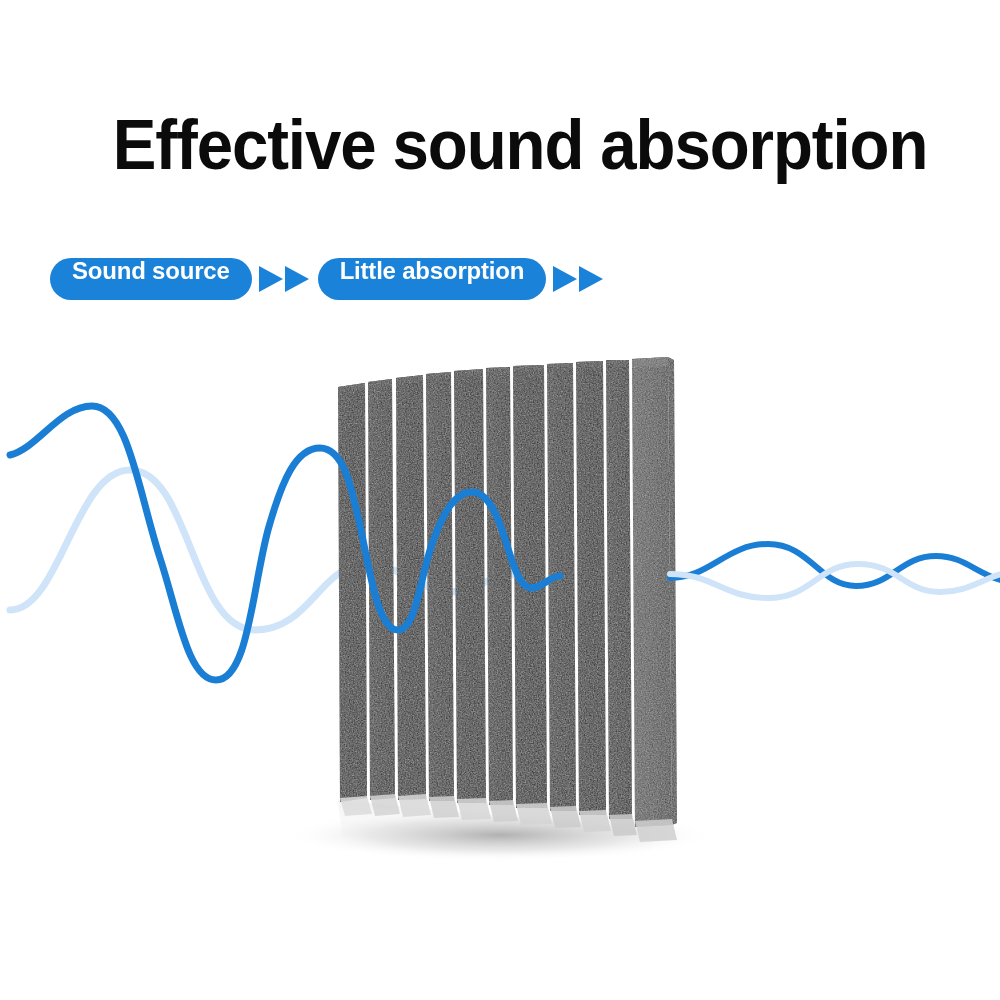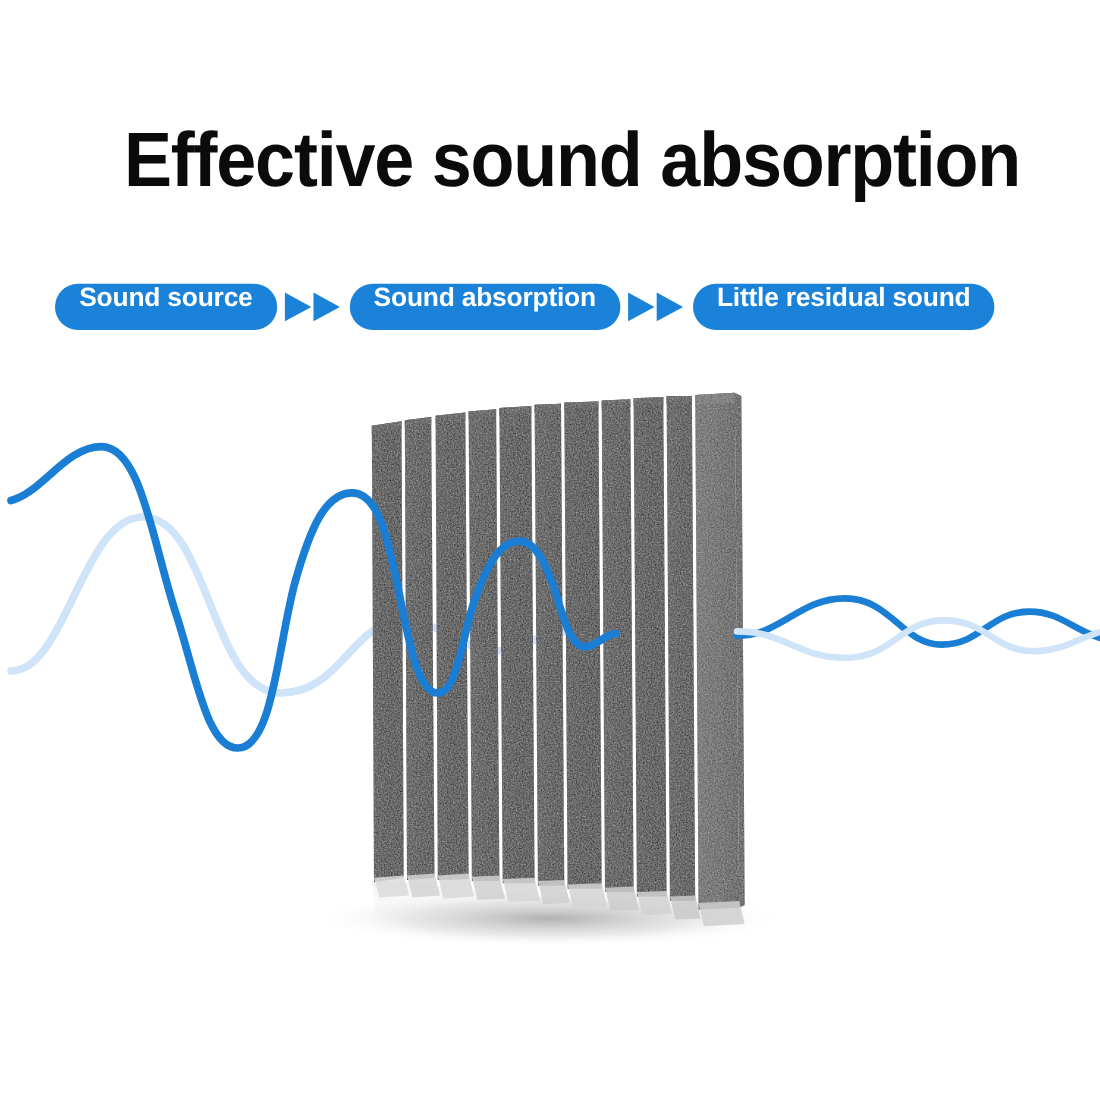--- a/index.html
+++ b/index.html
@@ -131,33 +131,30 @@
     </div>
 
     <div class="arrow-sep">
       <svg width="56" height="30" viewBox="0 0 56 30" aria-hidden="true">
         <polygon points="2,2 26,15 2,28" fill="#1a82d8"></polygon>
         <polygon points="28,2 52,15 28,28" fill="#1a82d8"></polygon>
       </svg>
     </div>
 
     <div class="badge" style="background: rgb(26, 130, 216); color: rgb(255, 255, 255);">
-      <span class="badge-text">Sound absorption</span>
+      <span class="badge-text">Little absorption</span>
     </div>
 
     <div class="arrow-sep">
       <svg width="56" height="30" viewBox="0 0 56 30" aria-hidden="true">
         <polygon points="2,2 26,15 2,28" fill="#1a82d8"></polygon>
         <polygon points="28,2 52,15 28,28" fill="#1a82d8"></polygon>
       </svg>
     </div>
 
-    <div class="badge" style="background: rgb(26, 130, 216); color: rgb(255, 255, 255);">
-      <span class="badge-text">Little residual sound</span>
-    </div>
 
   </div>
 
   <div id="scene">
 
     <svg id="waves-back" class="layer" viewBox="0 0 1000 600">
       <path d="M -10 280 C 40 280 55 140 110 140 C 170 140 172 300 235 300
                C 290 300 300 235 345 235 C 385 235 402 262 430 262
                C 455 262 470 245 492 245" fill="none" stroke="#cfe4f8" stroke-width="7" stroke-linecap="round" stroke-linejoin="round"></path>
     </svg>

